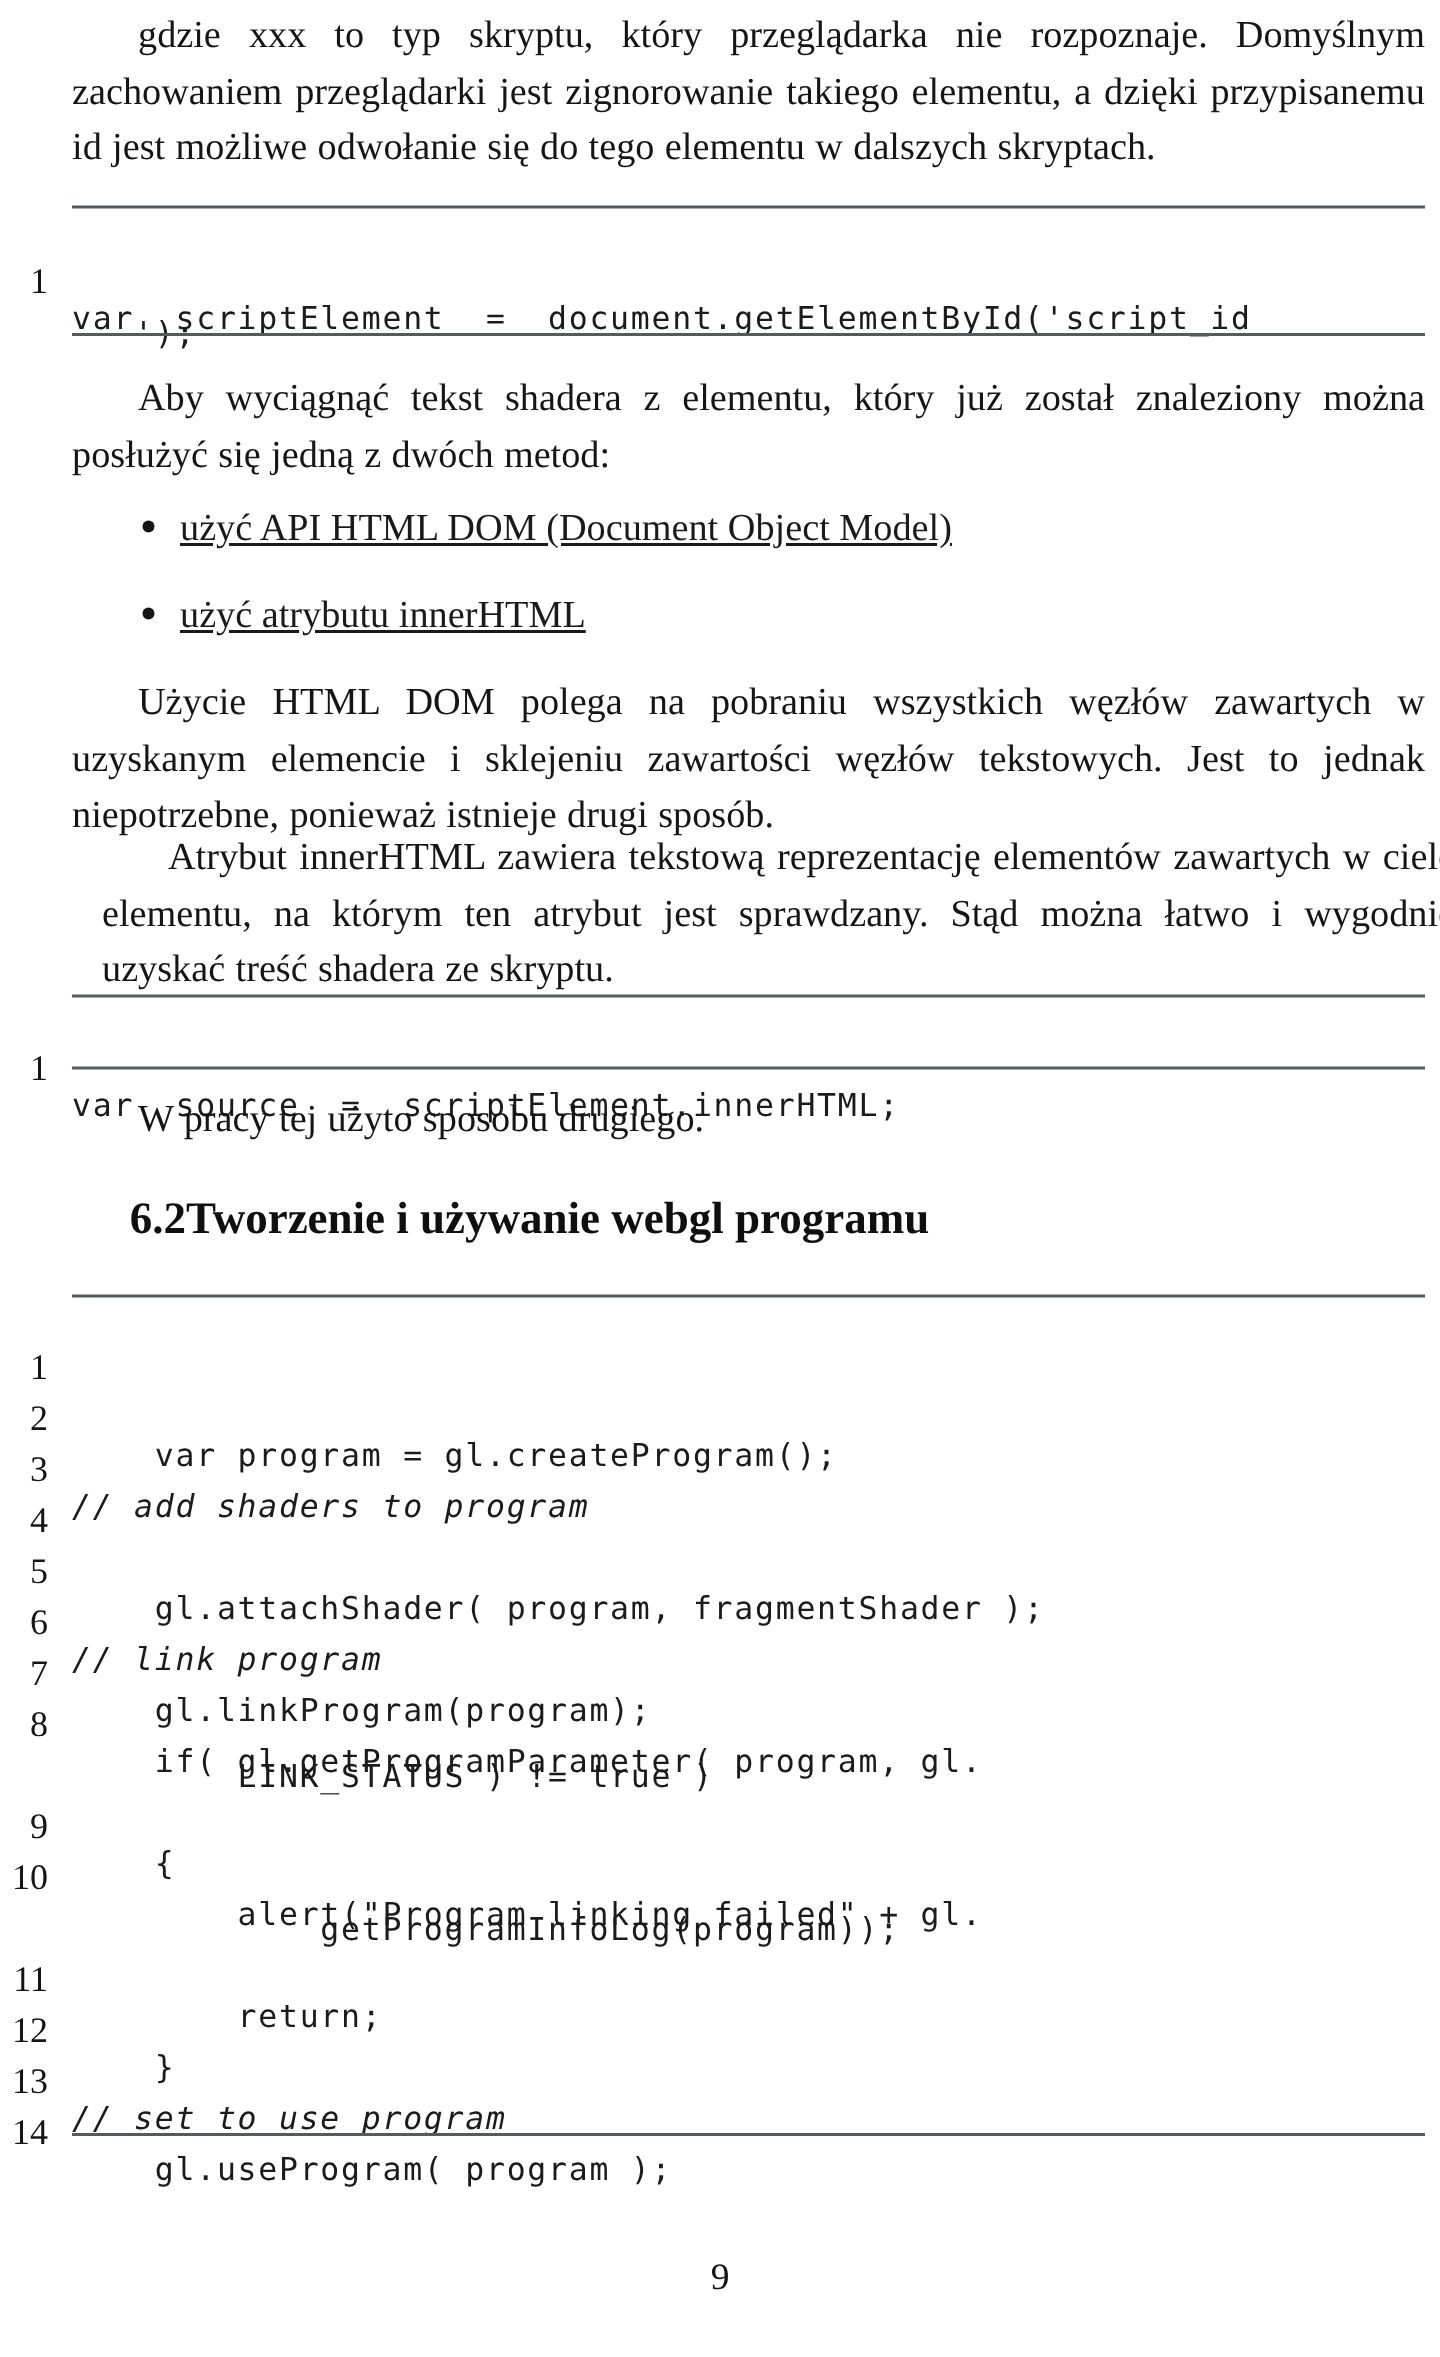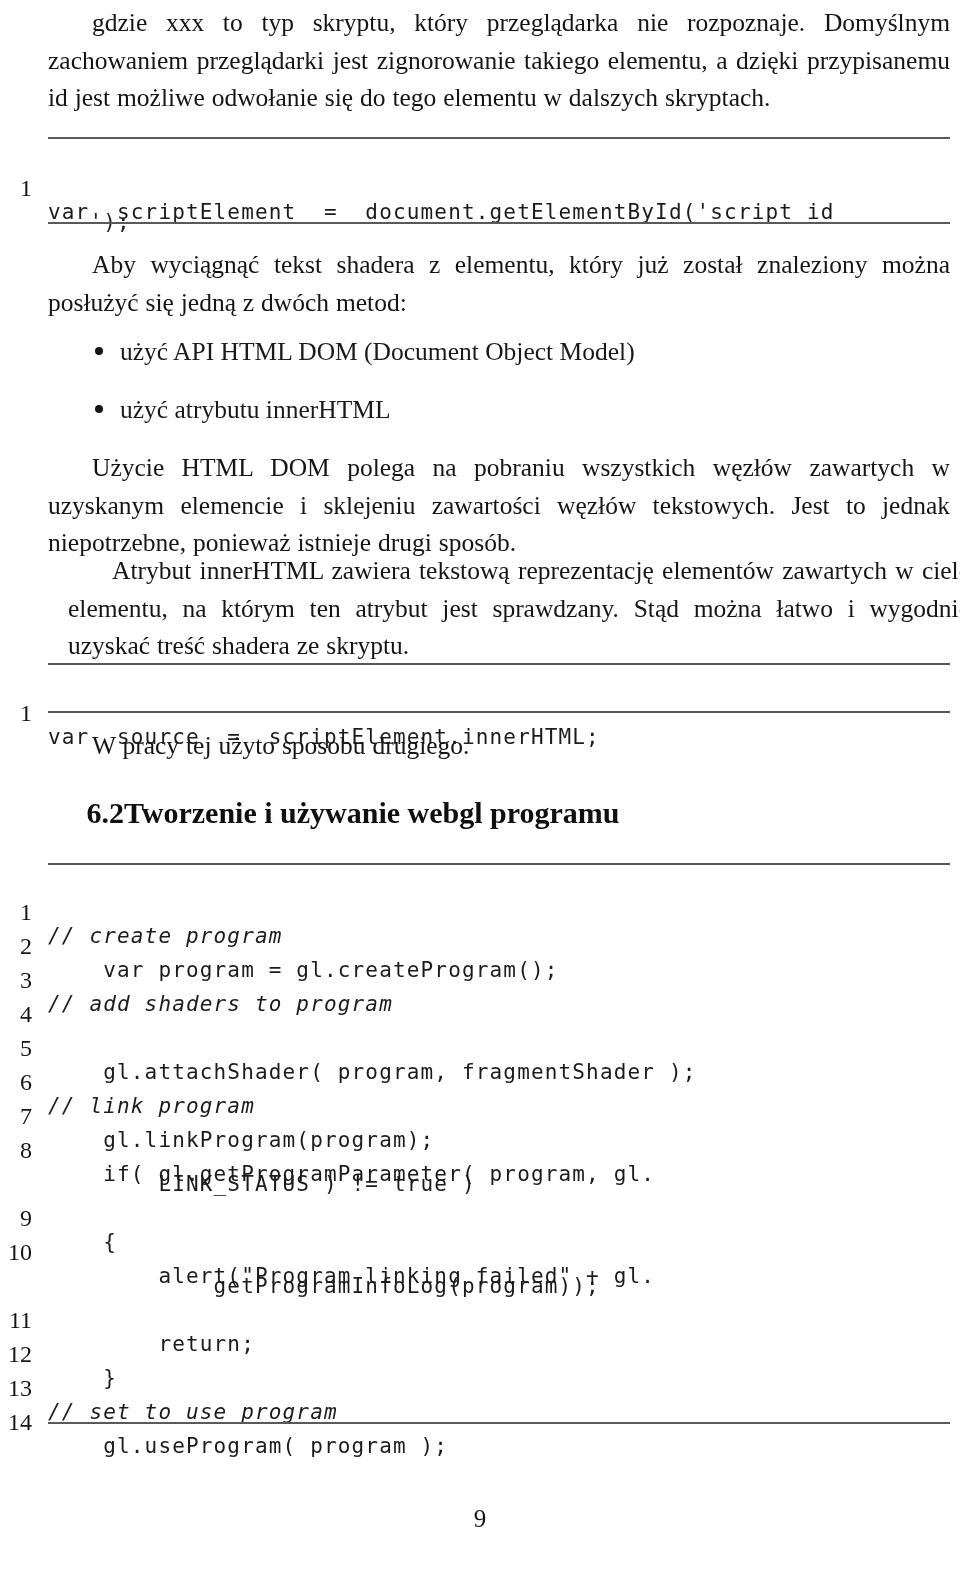--- a/index.html
+++ b/index.html
@@ -139,21 +139,21 @@
     </div>
     <div class="code-line">
       <span class="codetext cont">   ');</span>
     </div>
 
     <div class="rule" style="top:85px;"></div>
   </div>
 
   <div class="para indent" style="top:246px;">Aby wyciągnąć tekst shadera z elementu, który już został znaleziony można posłużyć się jedną z dwóch metod:</div>
 
-  <div class="bullets" style="top:333px;">
+  <div class="bullets" style="top:333px;text-decoration:underline;">
     <div class="bullet-row" style="margin-bottom:20px;">
       <span class="bullet-dot"></span>
       <span>użyć API HTML DOM (Document Object Model)</span>
     </div>
     <div class="bullet-row">
       <span class="bullet-dot"></span>
       <span>użyć atrybutu innerHTML</span>
     </div>
   </div>
 
@@ -178,21 +178,20 @@
     <span class="num">6.2</span><span>Tworzenie i używanie webgl programu</span>
   </div>
 
   <div class="listing" style="top:863px;">
     <div class="rule" style="top:0px;"></div>
 
     <div style="padding-top:8px;">
 
       <div class="code-line">
         <span class="lineno">1</span>
-        <span class="codetext comment">// create program</span>
       </div>
 
       <div class="code-line">
         <span class="lineno">2</span>
         <span class="codetext">    var program = gl.createProgram();</span>
       </div>
 
       <div class="code-line">
         <span class="lineno">3</span>
         <span class="codetext comment">// add shaders to program</span>

